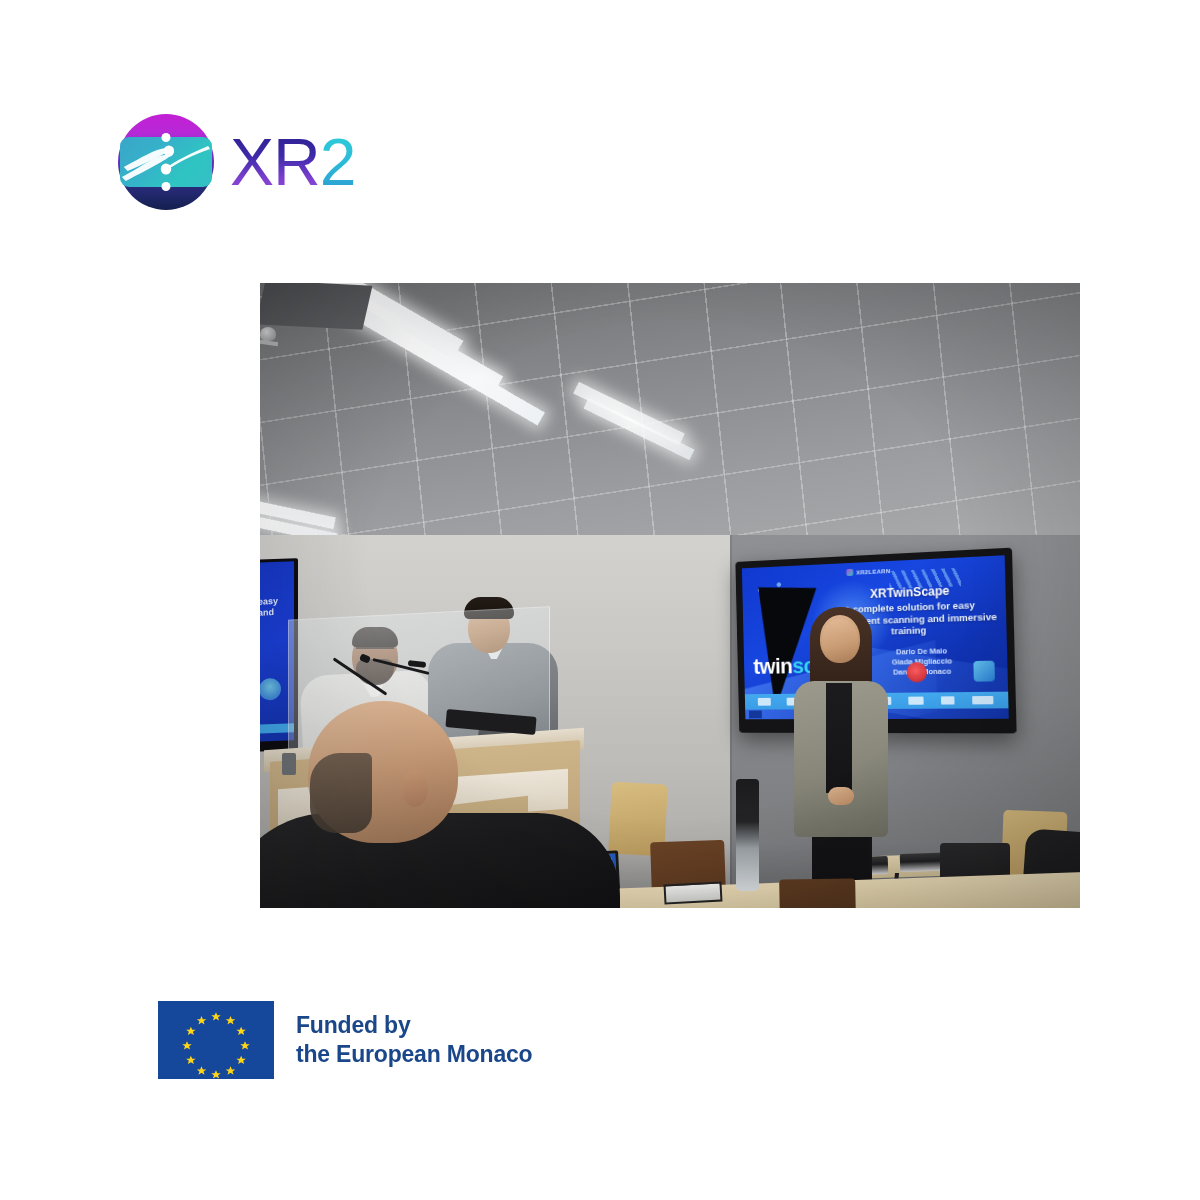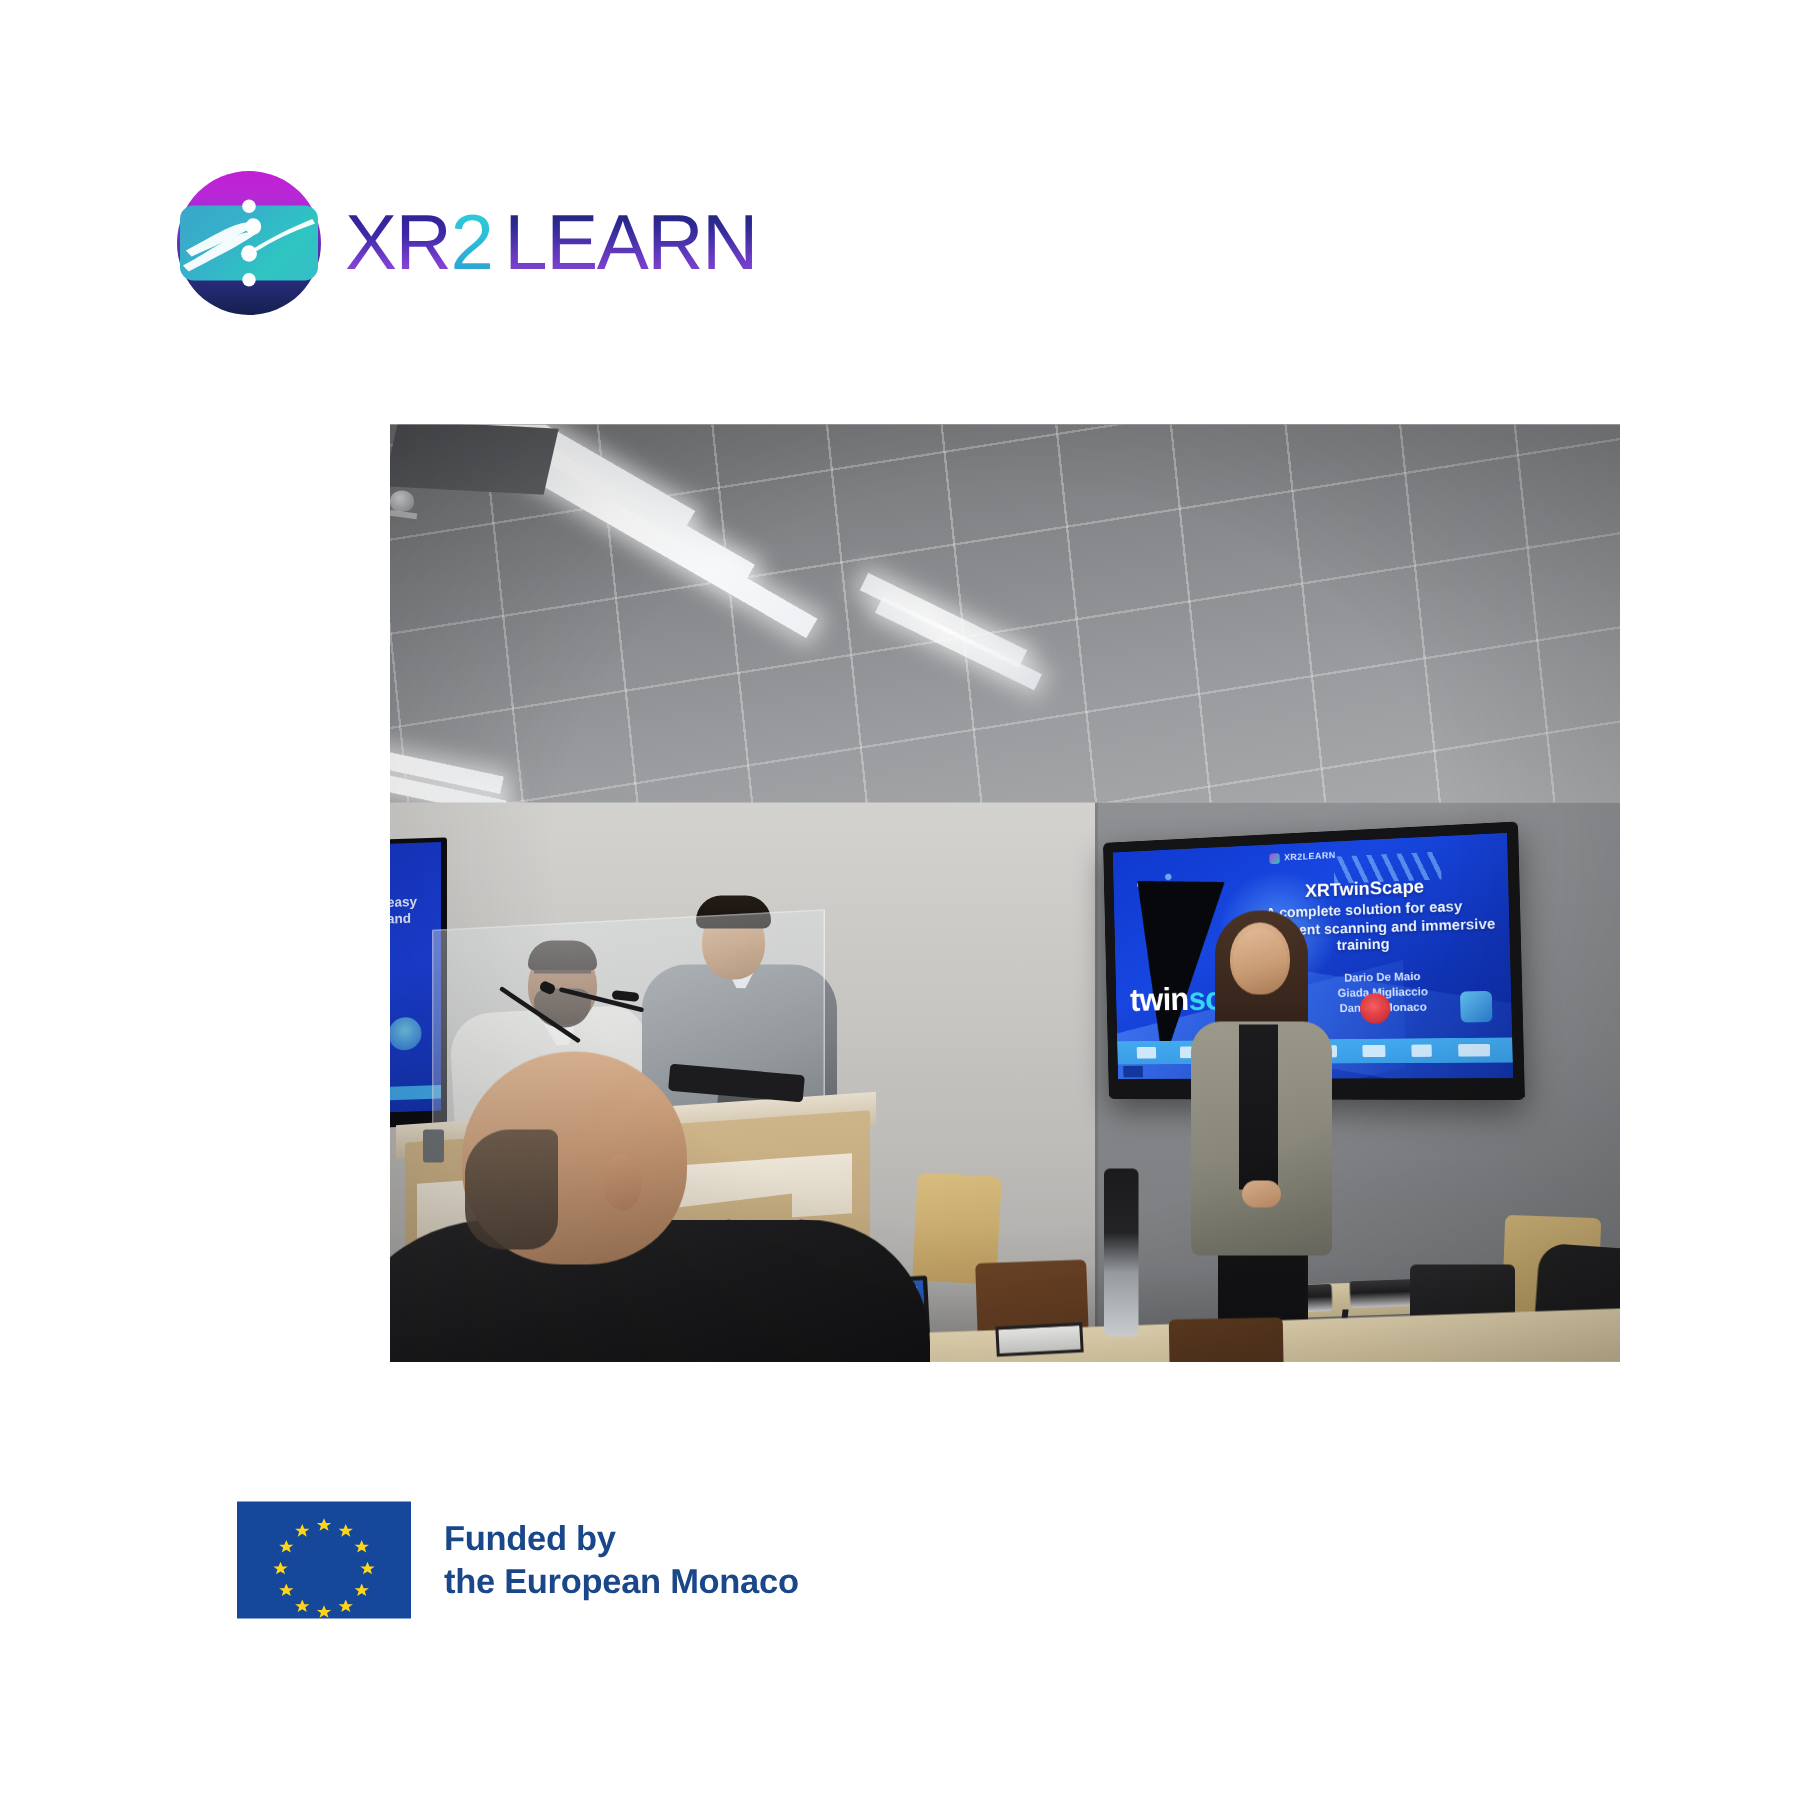--- a/index.html
+++ b/index.html
@@ -59,21 +59,21 @@
     transform: translateX(-50%);
     width: 9px;
     height: 9px;
     background: #ffffff;
     border-radius: 50%;
   }
   .brand-mark-notch-t { top: 19px; }
   .brand-mark-notch-b { bottom: 19px; }
 
   .brand-wordmark {
-    font-size: 52px;
+    font-size: 66px;
     font-weight: 400;
     letter-spacing: -1px;
     line-height: 1;
     white-space: nowrap;
     display: flex;
     align-items: center;
   }
   .wm-xr {
     background: linear-gradient(180deg, #2a1f8e 0%, #3d2aa8 40%, #7c3fd0 75%, #9b4ad6 100%);
     -webkit-background-clip: text;
@@ -653,21 +653,20 @@
         <circle cx="48" cy="32" r="5.5" fill="#ffffff"></circle>
       </svg>
     </div>
     <div class="brand-mark-notch-t"></div>
     <div class="brand-mark-notch-b"></div>
   </div>
 
   <div class="brand-wordmark">
     <span class="wm-xr">XR</span>
     <span class="wm-2">2</span>
-    <span class="wm-learn">LEARN</span>
   </div>
 
 </div>
 
 <div class="photo-frame">
 
   <div class="ceiling">
     <div class="ceil-grid"></div>
     <div class="light-strip ls1"></div>
     <div class="light-strip ls2"></div>

